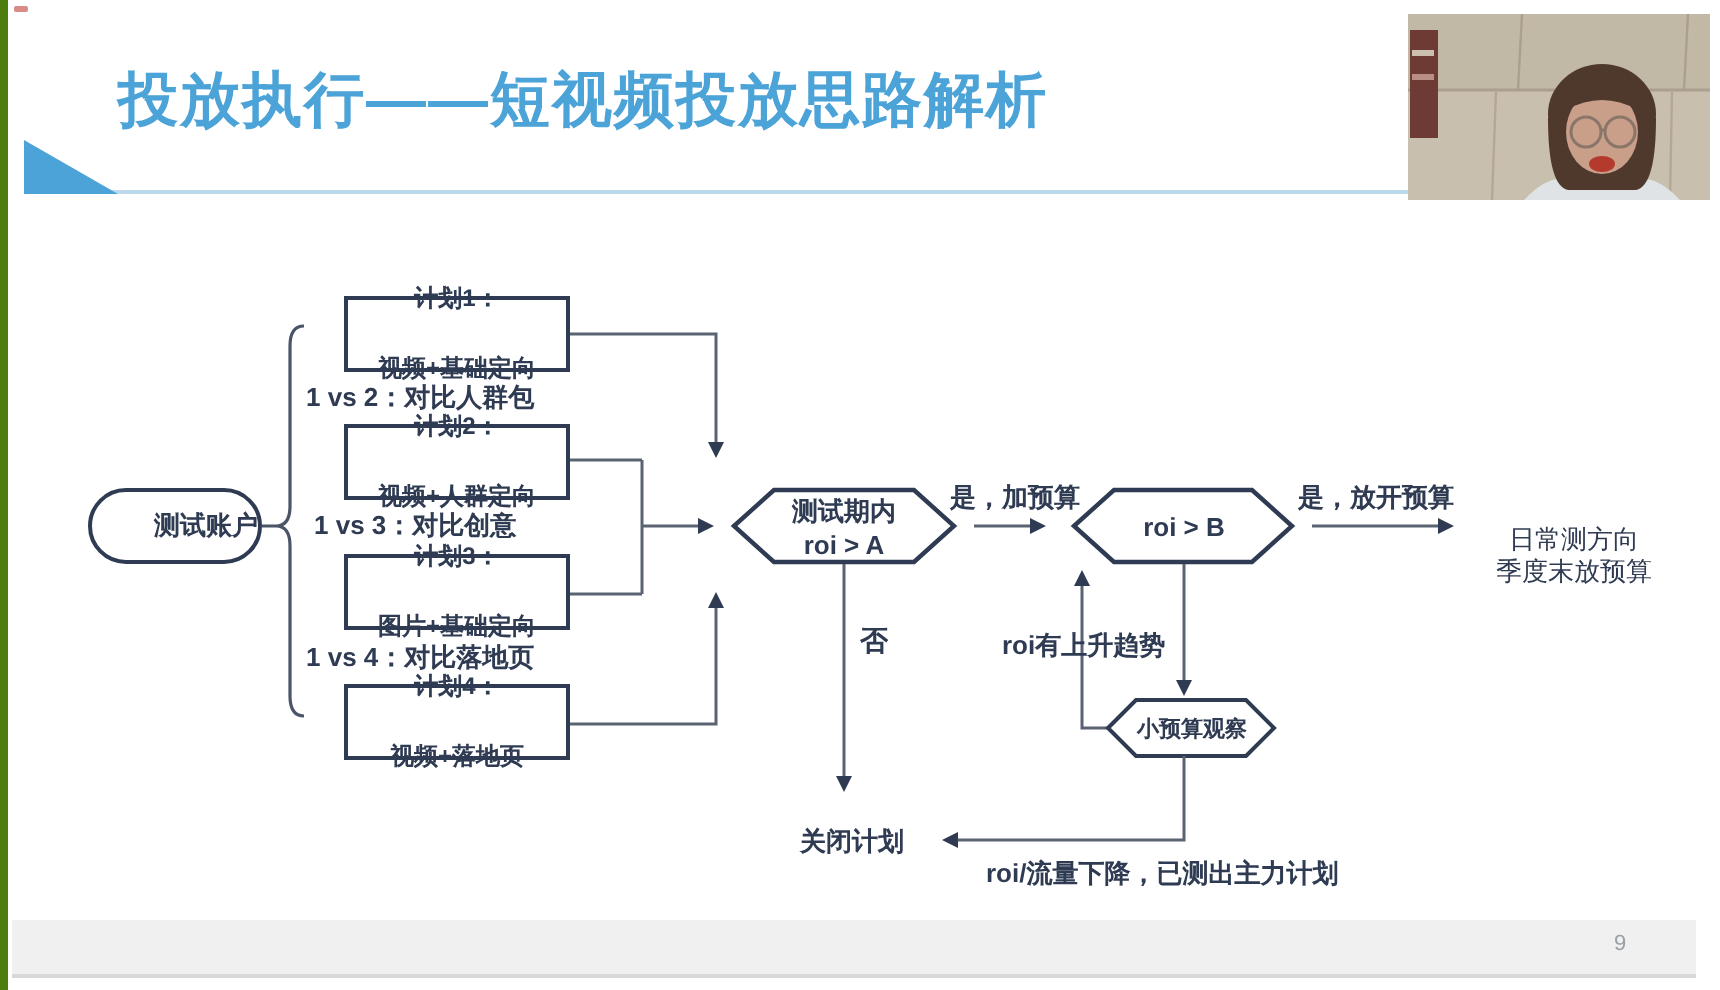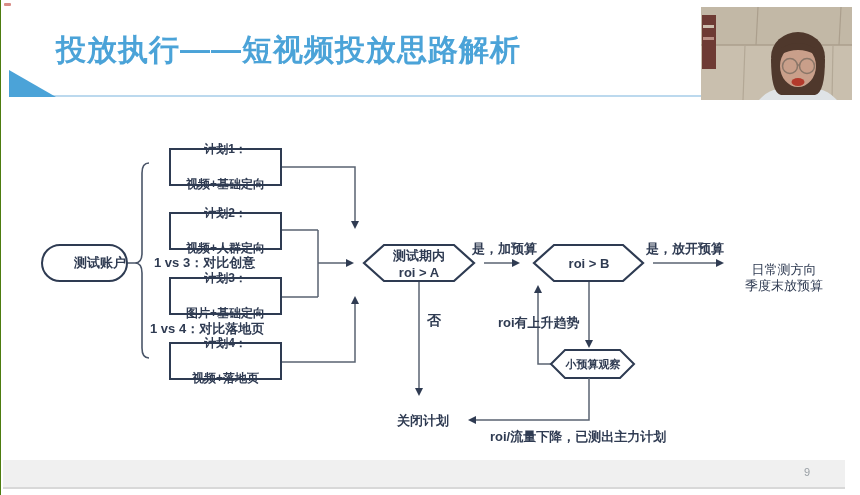--- a/index.html
+++ b/index.html
@@ -2,21 +2,21 @@
 <html><head>
 <meta charset="utf-8">
 <style>
   html,body{margin:0;padding:0;background:#e9e9e9;}
   .slide{
     position:relative;
     width:860px;height:495px;
     background:#ffffff;
     overflow:hidden;
     font-family:"Liberation Sans","DejaVu Sans",sans-serif;
-    border-left:1px solid #4d7c0f;
+    border-left:4px solid #4d7c0f;
     box-sizing:border-box;
   }
   .abs{position:absolute;}
   
   .title{
     left:55px;top:30px;
     font-size:30px;font-weight:bold;
     color:#4BA3D8;letter-spacing:1px;
     white-space:nowrap;z-index:3;
   }
@@ -123,20 +123,21 @@
   </svg>
 
   <div class="abs stadium">
     <span>测试账户</span>
   </div>
 
   <div class="abs plan-box" style="top:148px;">
     <span>计划1：</span>
     <span>视频+基础定向</span>
   </div>
+  <div class="abs cmp-label" style="left:149px;top:190px;">1 vs 2：对比人群包</div>
 
   <div class="abs plan-box" style="top:212px;">
     <span>计划2：</span>
     <span>视频+人群定向</span>
   </div>
   <div class="abs cmp-label" style="left:153px;top:254px;">1 vs 3：对比创意</div>
 
   <div class="abs plan-box" style="top:277px;">
     <span>计划3：</span>
     <span>图片+基础定向</span>

